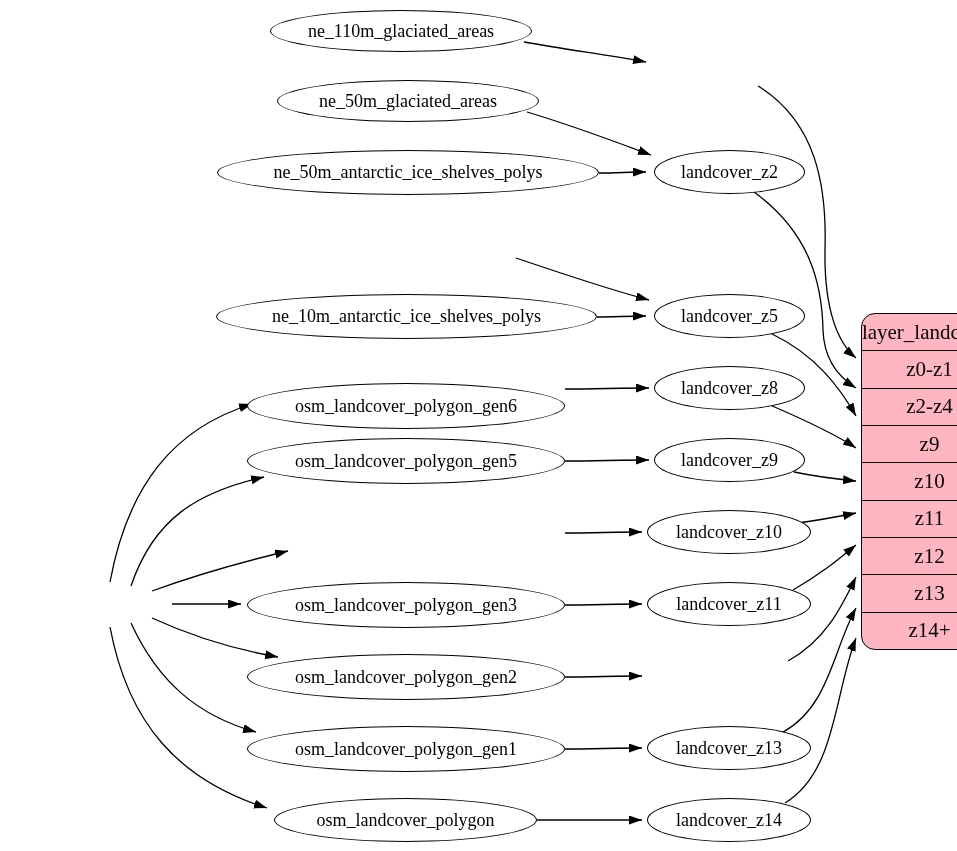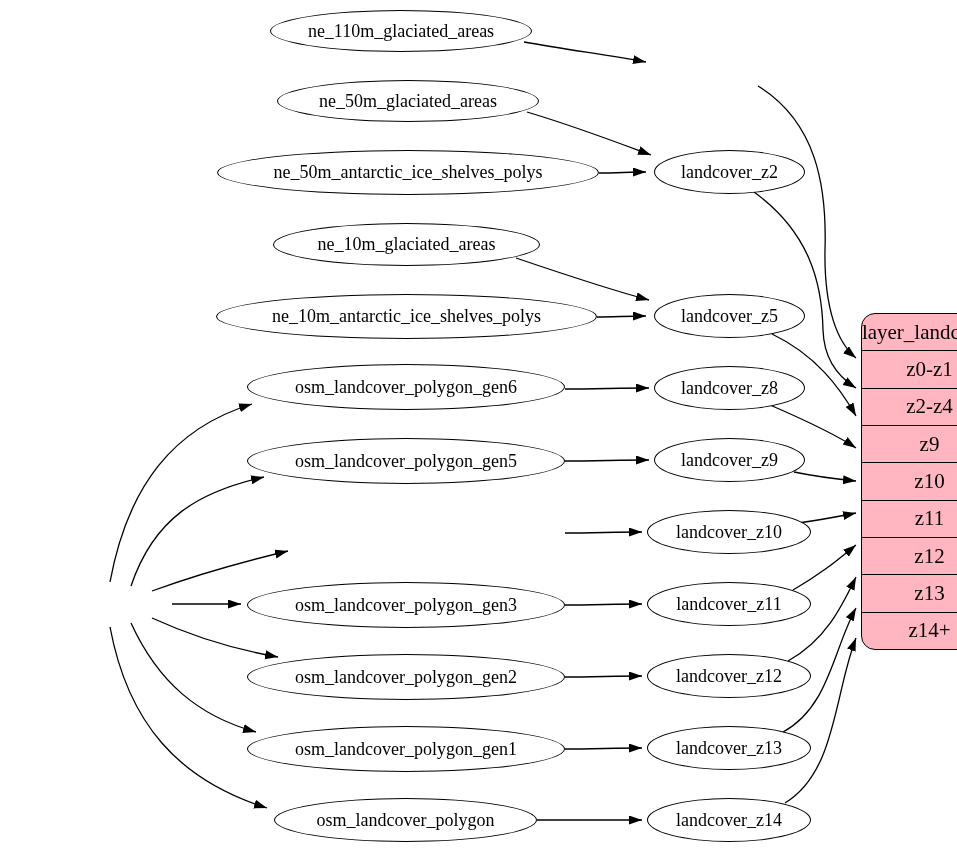--- a/index.html
+++ b/index.html
@@ -68,38 +68,36 @@
     <path class="edge" d="M752,523 C775,520 790,517 810,513" marker-end="url(#arrow)"></path>
     <path class="edge" d="M747,590 C778,572 794,558 810,545" marker-end="url(#arrow)"></path>
     <path class="edge" d="M742,661 C780,640 796,606 810,577" marker-end="url(#arrow)"></path>
     <path class="edge" d="M737,732 C783,707 787,650 810,608" marker-end="url(#arrow)"></path>
     <path class="edge" d="M739,803 C790,772 788,695 810,638" marker-end="url(#arrow)"></path>
   </svg>
 
   <div class="node" style="left:224px;top:10px;width:262px;height:42px">ne_110m_glaciated_areas</div>
   <div class="node" style="left:231px;top:80px;width:262px;height:42px">ne_50m_glaciated_areas</div>
   <div class="node" style="left:171px;top:150px;width:382px;height:45px">ne_50m_antarctic_ice_shelves_polys</div>
-  <div class="node" style="left:227px;top:223px;width:267px;height:43px">ne_10m_glaciated_areas</div>
   <div class="node" style="left:170px;top:294px;width:381px;height:45px">ne_10m_antarctic_ice_shelves_polys</div>
 
-  <div class="node" style="left:201px;top:364px;width:318px;height:46px">osm_landcover_polygon_gen6</div>
+  <div class="node" style="left:201px;top:383px;width:318px;height:46px">osm_landcover_polygon_gen6</div>
   <div class="node" style="left:201px;top:438px;width:318px;height:46px">osm_landcover_polygon_gen5</div>
   <div class="node" style="left:201px;top:582px;width:318px;height:46px">osm_landcover_polygon_gen3</div>
   <div class="node" style="left:201px;top:654px;width:318px;height:46px">osm_landcover_polygon_gen2</div>
   <div class="node" style="left:201px;top:726px;width:318px;height:46px">osm_landcover_polygon_gen1</div>
   <div class="node" style="left:228px;top:798px;width:263px;height:44px">osm_landcover_polygon</div>
 
 
   <div class="node" style="left:608px;top:150px;width:151px;height:44px">landcover_z2</div>
   <div class="node" style="left:608px;top:294px;width:151px;height:44px">landcover_z5</div>
   <div class="node" style="left:608px;top:366px;width:151px;height:44px">landcover_z8</div>
   <div class="node" style="left:608px;top:438px;width:151px;height:44px">landcover_z9</div>
   <div class="node" style="left:601px;top:510px;width:164px;height:44px">landcover_z10</div>
   <div class="node" style="left:601px;top:582px;width:164px;height:44px">landcover_z11</div>
-  <div class="node" style="left:601px;top:654px;width:164px;height:44px">landcover_z12</div>
   <div class="node" style="left:601px;top:726px;width:164px;height:44px">landcover_z13</div>
   <div class="node" style="left:601px;top:798px;width:164px;height:44px">landcover_z14</div>
 
   <div class="record">
     <div class="record-row">layer_landcover</div>
     <div class="record-row">z0-z1</div>
     <div class="record-row">z2-z4</div>
     <div class="record-row">z9</div>
     <div class="record-row">z10</div>
     <div class="record-row">z11</div>

